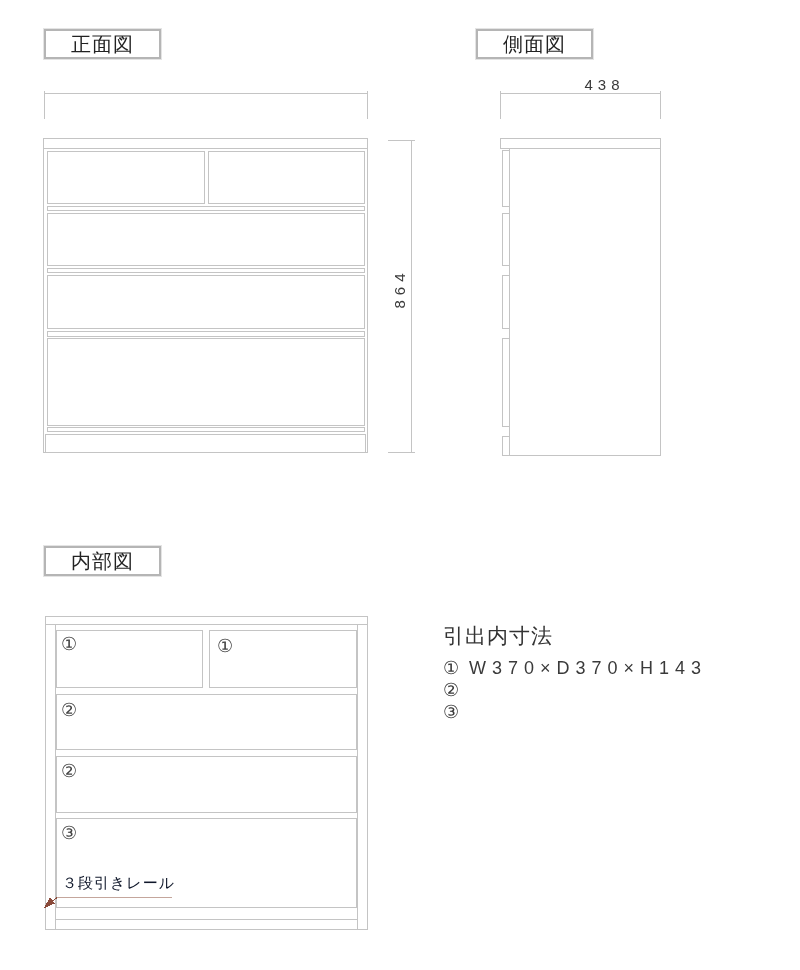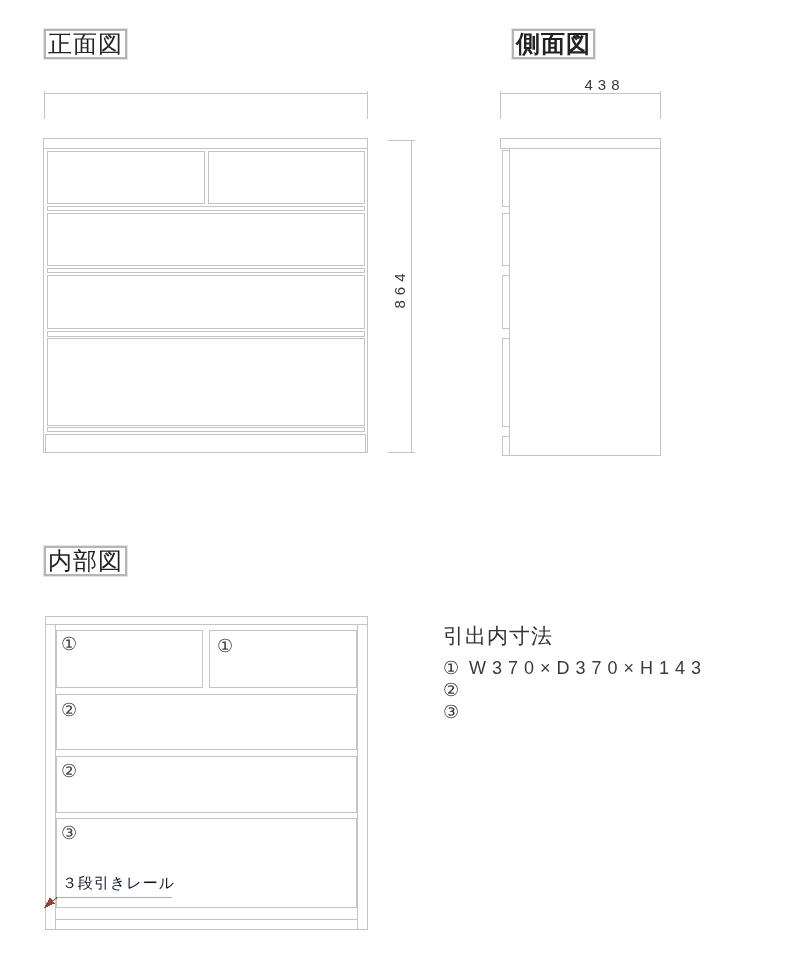--- a/index.html
+++ b/index.html
@@ -11,23 +11,23 @@
     color:#3a3a3a;
     overflow:hidden;
   }
   .linework{position:absolute;left:0;top:0;}
   .view-label{
     position:absolute;
     border:2px solid #b5b5b5;
     box-shadow:0 0 0 1px #e4e4e4;
     background:#fff;
     color:#222;
-    font-size:24px;
+    font-size:20px;
     line-height:22px;
-    padding:2px 2px;
+    padding:2px 25px;
     letter-spacing:1px;
     white-space:nowrap;
   }
   .dim-text{
     position:absolute;
     font-size:15px;
     color:#3a3a3a;
     letter-spacing:5px;
     text-align:center;
     white-space:nowrap;
@@ -135,21 +135,21 @@
 
     <g>
       <line x1="57" y1="897.5" x2="172" y2="897.5" stroke="#c4a69c"></line>
       <line x1="57" y1="897.5" x2="47" y2="905.5" stroke="#8a4a3a"></line>
       <path d="M43.5,908.5 L54.5,903.5 L50,897.5 Z" fill="#8a4a3a" stroke="none"></path>
     </g>
   </svg>
 
   <div class="view-label" style="left:44px;top:29px;">正面図</div>
 
-  <div class="view-label" style="left:512px;top:29px;font-weight:bold;">側面図</div>
+  <div class="view-label" style="left:476px;top:29px;">側面図</div>
 
   <div class="view-label" style="left:44px;top:546px;font-family:Liberation Serif, serif;">内部図</div>
 
 
   <div class="dim-text" style="left:524px;top:76px;width:161px;">438</div>
 
   <div class="dim-text dim-vertical" style="left:369px;top:280px;width:60px;">864</div>
 
   <div class="mark" style="left:61px;top:634px;">①</div>
   <div class="mark" style="left:217px;top:636px;">①</div>

